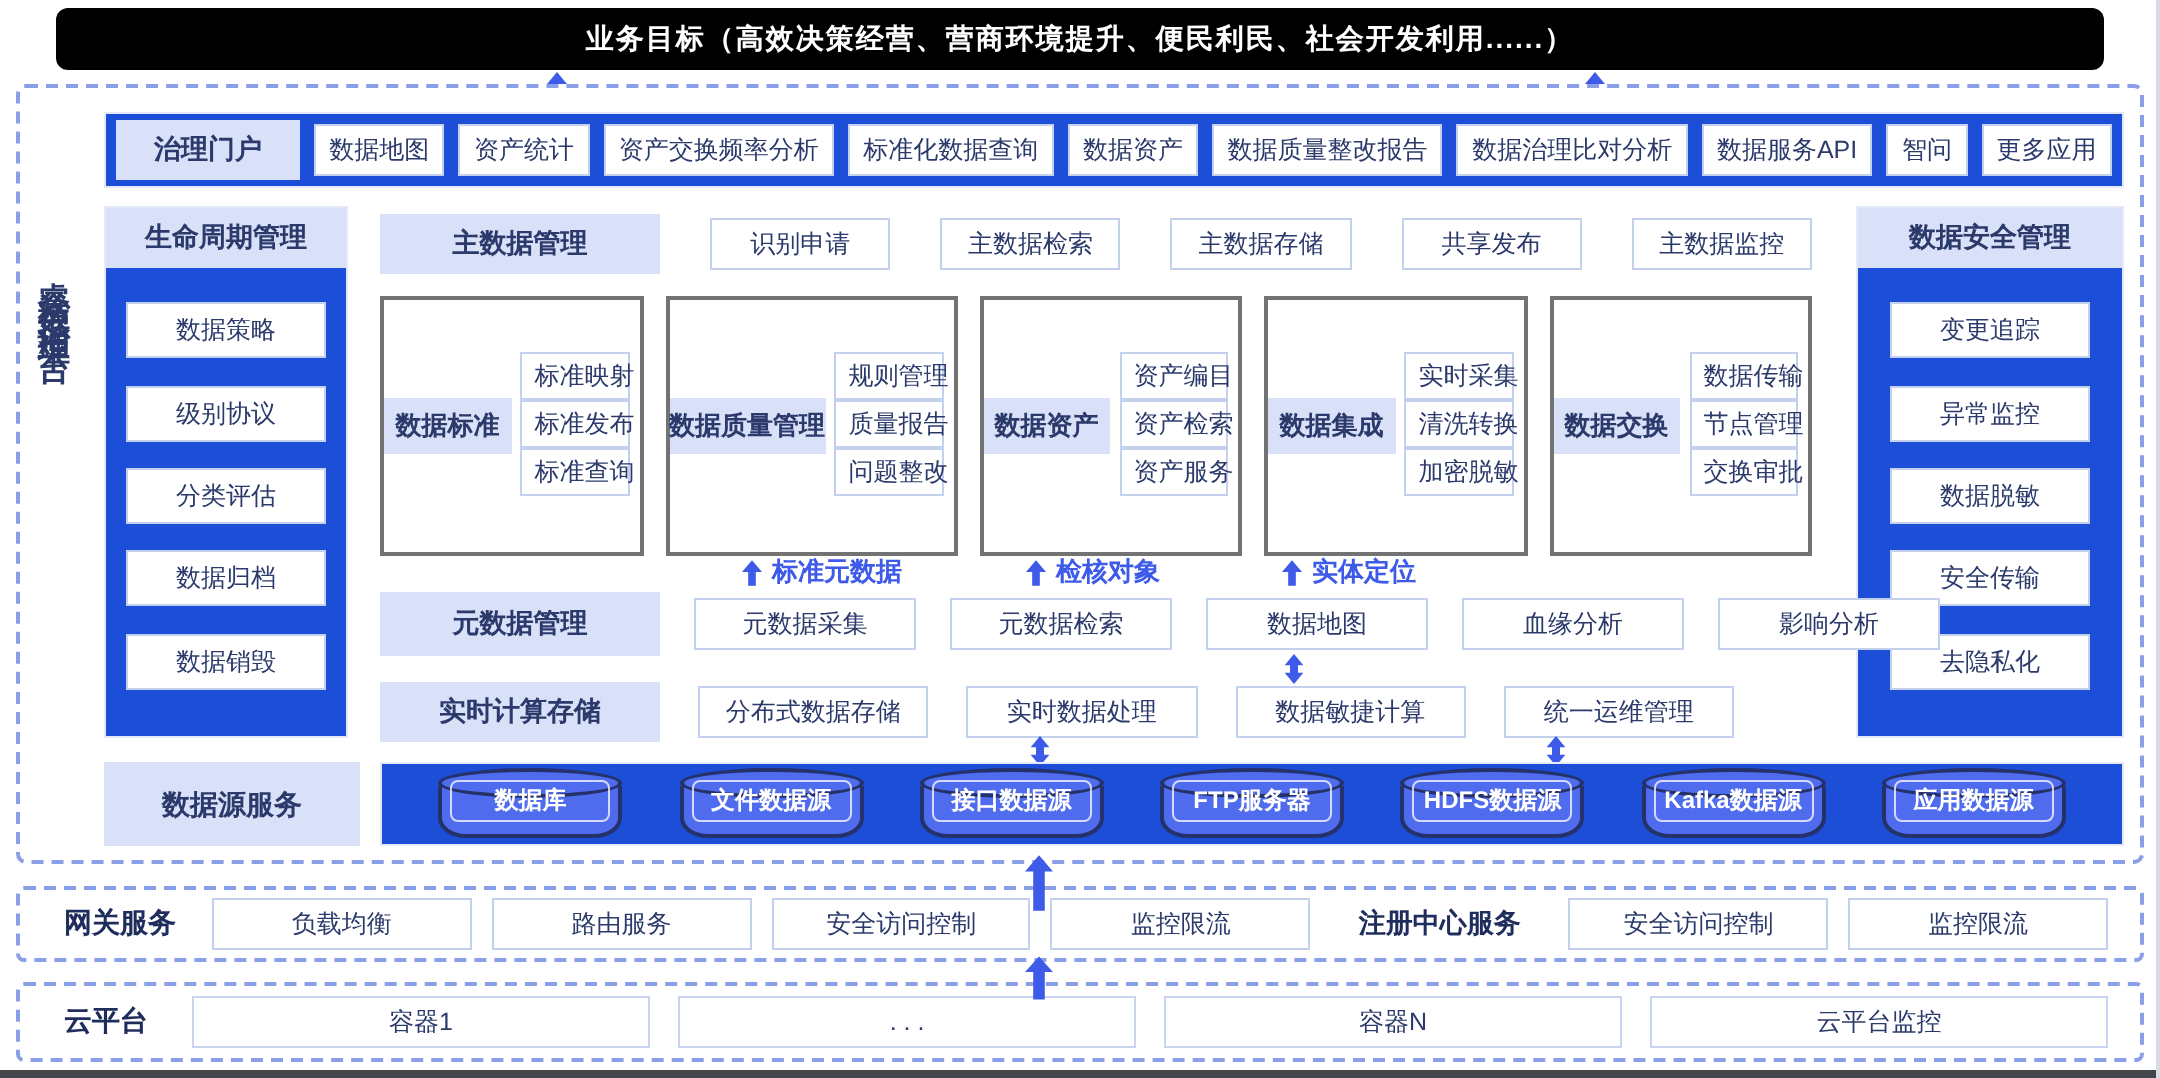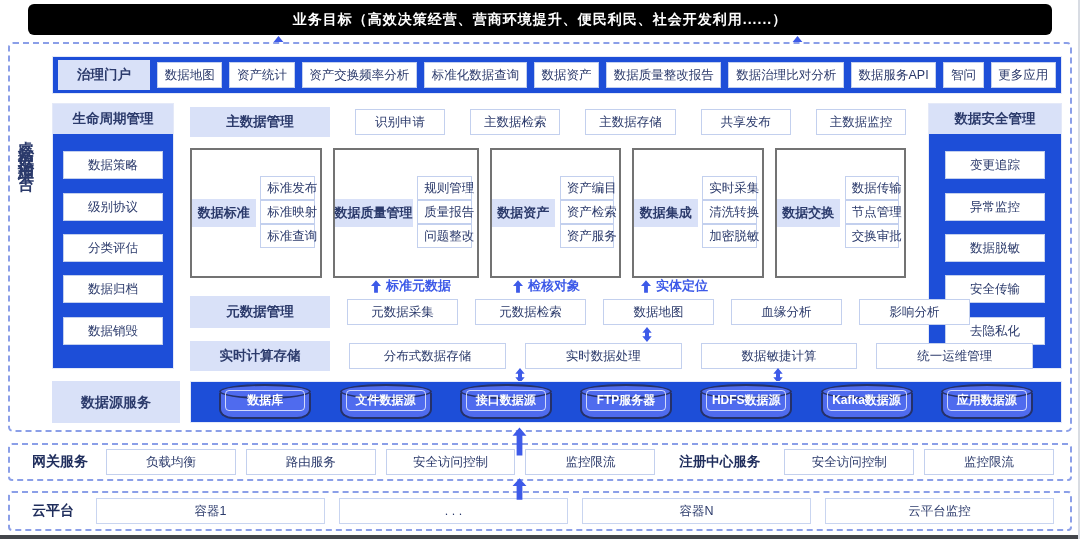--- a/index.html
+++ b/index.html
@@ -88,21 +88,21 @@
   
   .flow-row { position:absolute; left:190px; top:277px; width:716px; height:17px; }
   .flow-label { position:absolute; display:flex; align-items:center; gap:5px;
     color:#3d5ae8; font-size:13px; font-weight:bold; white-space:nowrap; }
 
   
   .meta-row { position:absolute; left:190px; top:296px; width:780px; height:32px;
     display:flex; align-items:center; gap:17px; }
   .meta-row .hdr { flex:0 0 140px; height:32px; line-height:32px; }
   .meta-row .box { flex:1; }
-  .rt-row { position:absolute; left:190px; top:341px; width:843px; height:30px;
+  .rt-row { position:absolute; left:190px; top:341px; width:677px; height:30px;
     display:flex; align-items:center; gap:19px; }
   .rt-row .hdr { flex:0 0 140px; height:30px; line-height:30px; }
   .rt-row .box { flex:1; }
 
   
   .ds-label { position:absolute; left:52px; top:381px; width:128px; height:42px;
     line-height:42px; font-size:14px; }
   .ds-panel { position:absolute; left:190px; top:381px; width:872px; height:42px;
     display:flex; align-items:center; justify-content:space-evenly; }
   .cyl { position:relative; width:92px; height:26px; margin-top:8px;
@@ -194,22 +194,22 @@
     <div class="box">主数据检索</div>
     <div class="box">主数据存储</div>
     <div class="box">共享发布</div>
     <div class="box">主数据监控</div>
   </div>
 
   <div class="columns">
     <div class="fcol">
       <div class="hdr">数据标准</div>
       <div class="items">
+        <div class="box">标准映射</div>
         <div class="box">标准发布</div>
-        <div class="box">标准映射</div>
         <div class="box">标准查询</div>
       </div>
     </div>
     <div class="fcol">
       <div class="hdr">数据质量管理</div>
       <div class="items">
         <div class="box">规则管理</div>
         <div class="box">质量报告</div>
         <div class="box">问题整改</div>
       </div>

